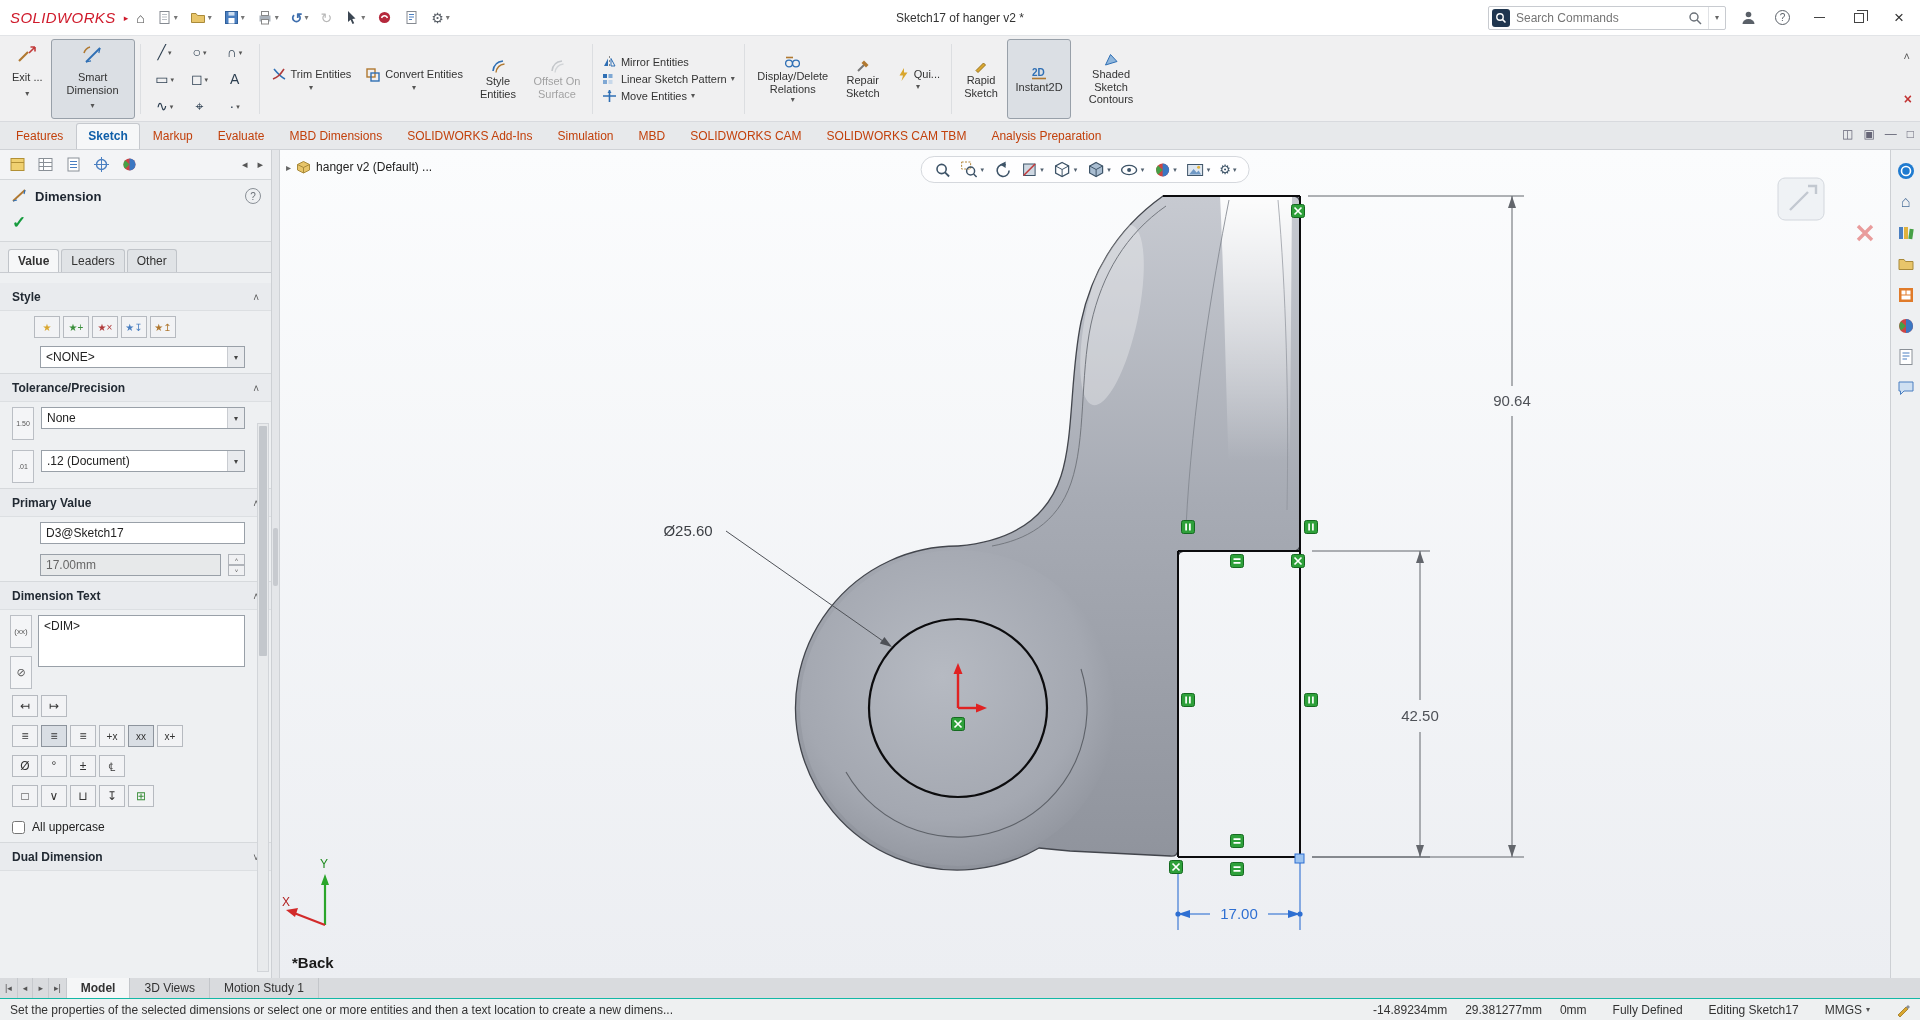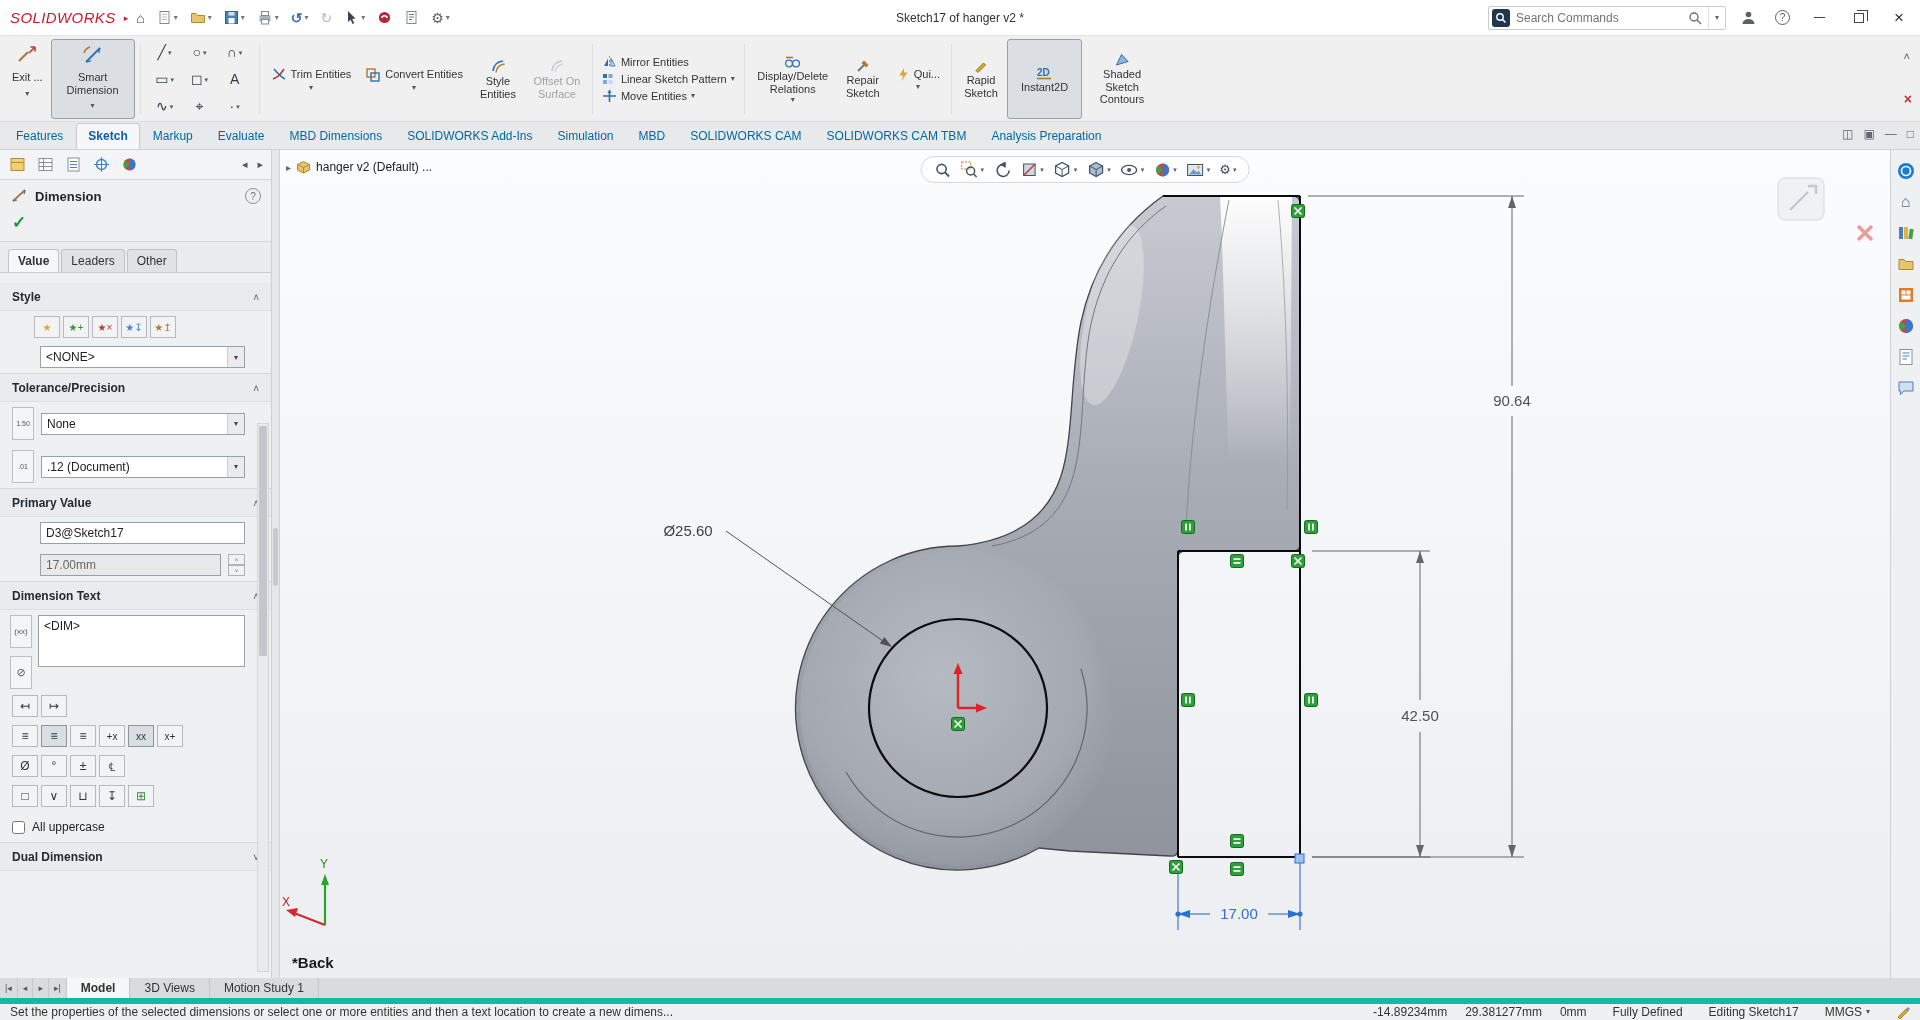--- a/index.html
+++ b/index.html
@@ -38,21 +38,21 @@
 .rmid{display:flex;flex-direction:column;align-items:center;justify-content:center;gap:1px;padding:2px 5px;font-size:11px;color:#333;text-align:center;line-height:1.15;border:1px solid transparent;border-radius:3px}
 .rmid .lblrow{display:flex;align-items:center;gap:4px}
 .rmid.pressed{background:#dbdfe4;border-color:#98a0a9}
 .rstack{display:flex;flex-direction:column;justify-content:center;gap:3px;padding:0 4px}
 .rrow{display:flex;align-items:center;gap:4px;font-size:11px;color:#333}
 .ribbon-collapse{position:absolute;right:10px;top:14px;color:#555;font-size:11px}
 .ribbon-close{position:absolute;right:8px;bottom:14px;color:#c23434;font-size:14px;font-weight:bold}
 
 
 .tabsbar{height:28px;background:#e7e9eb;display:flex;align-items:flex-end;padding:0 4px;gap:1px;border-bottom:1px solid #cfd2d6;position:relative;flex:none}
-.ctab{padding:5px 11px 6px 11px;font-size:12px;color:#0369a1;border:1px solid transparent;border-bottom:none;border-radius:3px 3px 0 0;white-space:nowrap}
+.ctab{padding:5px 11px 6px 11px;font-size:12px;color:#c2410c;border:1px solid transparent;border-bottom:none;border-radius:3px 3px 0 0;white-space:nowrap}
 .ctab.active{background:#f6f7f8;border-color:#c6c9ce;color:#0f5ea8;font-weight:bold}
 .tabsbar-right{position:absolute;right:6px;top:5px;display:flex;gap:10px;color:#667;font-size:12px;align-items:center}
 
 
 .main{flex:1;display:flex;min-height:0}
 
 
 .pm{width:272px;background:#eef0f2;border-right:1px solid #cdd0d4;display:flex;flex-direction:column;font-size:12px;position:relative;flex:none}
 .pmstrip{height:30px;display:flex;align-items:center;gap:6px;padding:0 6px;border-bottom:1px solid #d4d7da;background:#f3f4f6}
 .pmstrip .sp{flex:1}
@@ -61,21 +61,21 @@
 .pmhead .t{font-weight:bold;font-size:13px;color:#1d2530}
 .pmhead .help{margin-left:auto;width:16px;height:16px;border:1.4px solid #8a9097;border-radius:50%;display:flex;align-items:center;justify-content:center;font-size:10px;color:#6a7077}
 .pmok{padding:2px 12px 8px 12px;border-bottom:1px solid #d4d7da}
 .okmark{color:#169b3e;font-weight:bold;font-size:17px}
 .pmtabs{display:flex;gap:2px;padding:7px 8px 0 8px;border-bottom:1px solid #c8cbd0;background:#eaecee}
 .ptab{padding:4px 9px;border:1px solid #c0c4c9;border-bottom:none;background:#e0e3e6;border-radius:3px 3px 0 0;color:#333}
 .ptab.active{background:#f6f7f8;font-weight:bold}
 .pmbody{flex:1;overflow:hidden;position:relative}
 .sehead{display:flex;justify-content:space-between;align-items:center;padding:7px 12px 6px 12px;font-weight:bold;color:#222a33;background:#e9ebee;border-top:1px solid #d6d9dc;border-bottom:1px solid #dcdfe2}
 .chev{color:#555;font-size:10px;font-weight:normal}
-.prow{display:flex;align-items:center;gap:7px;padding:5px 26px 5px 12px}
+.prow{display:flex;align-items:flex-start;gap:7px;padding:5px 26px 5px 12px}
 .mini{width:22px;height:33px;border:1px solid #bbbfc5;background:#f4f5f7;display:flex;align-items:center;justify-content:center;font-size:7px;color:#555;flex:none}
 .sel{flex:1;height:22px;border:1px solid #99a0a8;background:#fff;display:flex;align-items:center;min-width:0}
 .sel .v{flex:1;padding:0 5px;color:#222;white-space:nowrap;overflow:hidden}
 .sel .dc{width:17px;align-self:stretch;display:flex;align-items:center;justify-content:center;background:#e9ebee;border-left:1px solid #c9ccd1;font-size:8px;color:#444}
 input.txt{height:22px;border:1px solid #99a0a8;padding:0 5px;font:12px "Liberation Sans",sans-serif;width:100%;color:#222;background:#fff}
 input.txt.dis{background:#e7e9ea;color:#666}
 .spin{width:17px;height:22px;display:flex;flex-direction:column;flex:none}
 .spin span{flex:1;border:1px solid #b0b4ba;background:#f0f1f3;font-size:6px;display:flex;align-items:center;justify-content:center;color:#555}
 .tbtn{width:26px;height:22px;border:1px solid #b6bac0;background:#f2f3f5;display:flex;align-items:center;justify-content:center;font-size:12px;color:#333;flex:none}
 .tbtn.small{font-size:10px}
@@ -106,21 +106,21 @@
 .taskpane{width:30px;background:#eef0f2;border-left:1px solid #cdd0d4;display:flex;flex-direction:column;align-items:center;padding-top:10px;gap:9px;flex:none}
 .tpbtn{width:22px;height:22px;display:flex;align-items:center;justify-content:center}
 
 
 .doctabs{height:20px;background:#d9dbde;display:flex;align-items:stretch;font-size:12px;flex:none}
 .dnav{display:flex;align-items:center;padding:0 5px;color:#555;font-size:9px;border-right:1px solid #c6c9cd}
 .dtab{padding:0 14px;display:flex;align-items:center;border-right:1px solid #c3c6ca;color:#333;white-space:nowrap}
 .dtab.active{background:#f5f6f7;font-weight:bold}
 
 
-.statusbar{height:22px;background:#eef0f1;border-top:6px solid #14b8a6;display:flex;align-items:center;padding:0 10px;font-size:12px;color:#333;gap:26px;flex:none}
+.statusbar{height:22px;background:#eef0f1;border-top:1px solid #14b8a6;display:flex;align-items:center;padding:0 10px;font-size:12px;color:#333;gap:26px;flex:none}
 .sb-msg{flex:1;white-space:nowrap;overflow:hidden;text-overflow:ellipsis}
 .sb-co{display:flex;gap:18px}
 .sb-units{display:flex;align-items:center;gap:4px}
 .sb-units .caret{font-size:8px}
 </style>
 </head>
 <body>
 
 <div class="app">
 
@@ -382,21 +382,21 @@
     </div>
     <div class="vsep"></div>
     <div class="rmid" style="width:48px">
       <span class="lblrow">
           <svg width="16" height="15">
             <path d="M3 12.5 L10.5 5 L12.5 7 L5 14.5 Z" fill="#d9a62e" stroke="#9a7520"></path>
           </svg>
         </span>
       <span>Rapid Sketch</span>
     </div>
-    <div class="rmid pressed" style="width:75px">
+    <div class="rmid pressed" style="width:64px">
       <span class="lblrow">
           <svg width="17" height="15">
             <text x="1" y="11" font-size="10" font-weight="bold" fill="#2f6fb4" font-family="Liberation Sans,sans-serif">2D</text>
             <path d="M1 13.5 H15" stroke="#b07830" stroke-width="1.6"></path>
           </svg>
         </span>
       <span>Instant2D</span>
     </div>
     <div class="rmid" style="width:76px">
       <span class="lblrow">

